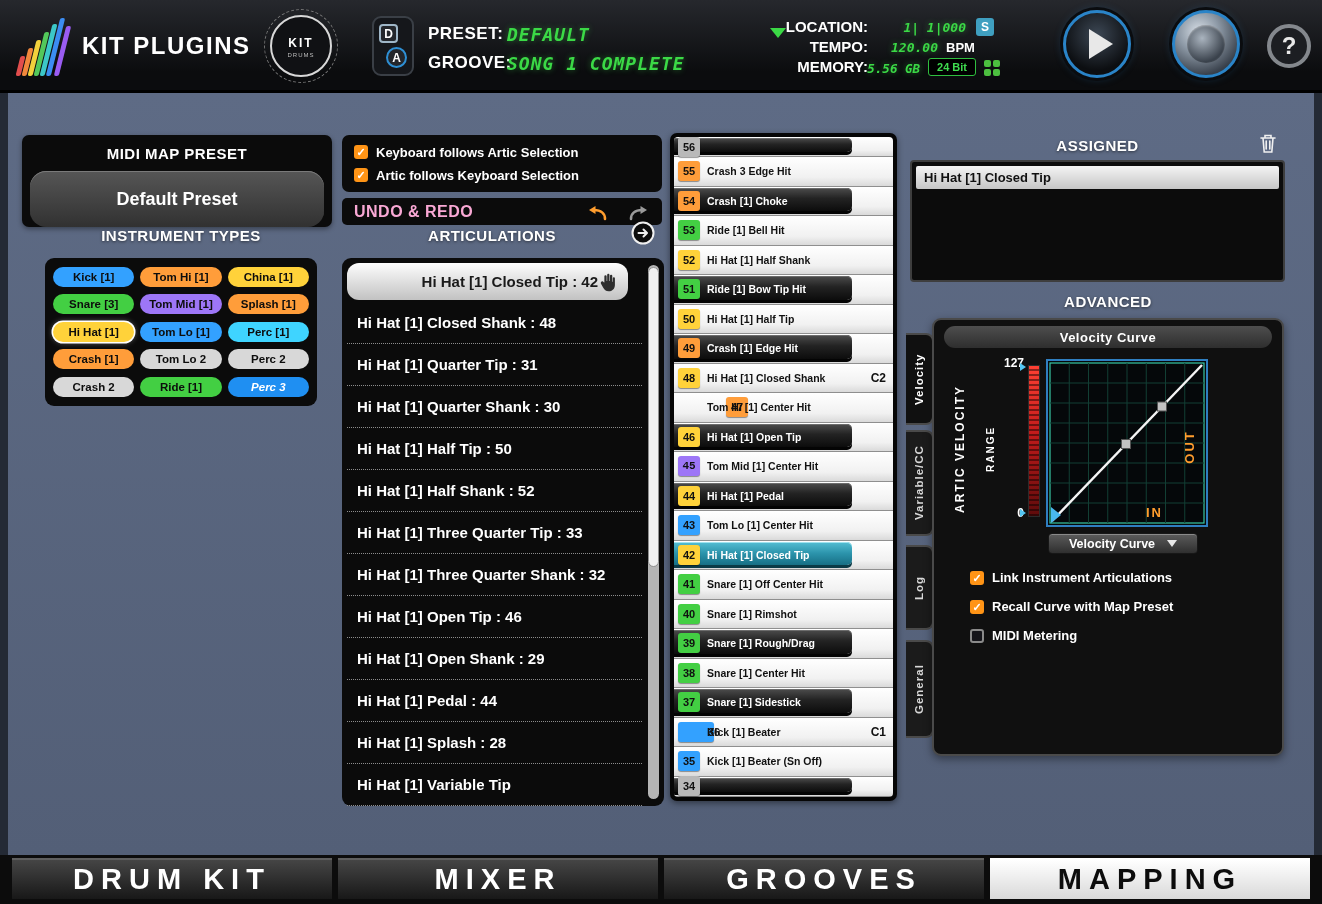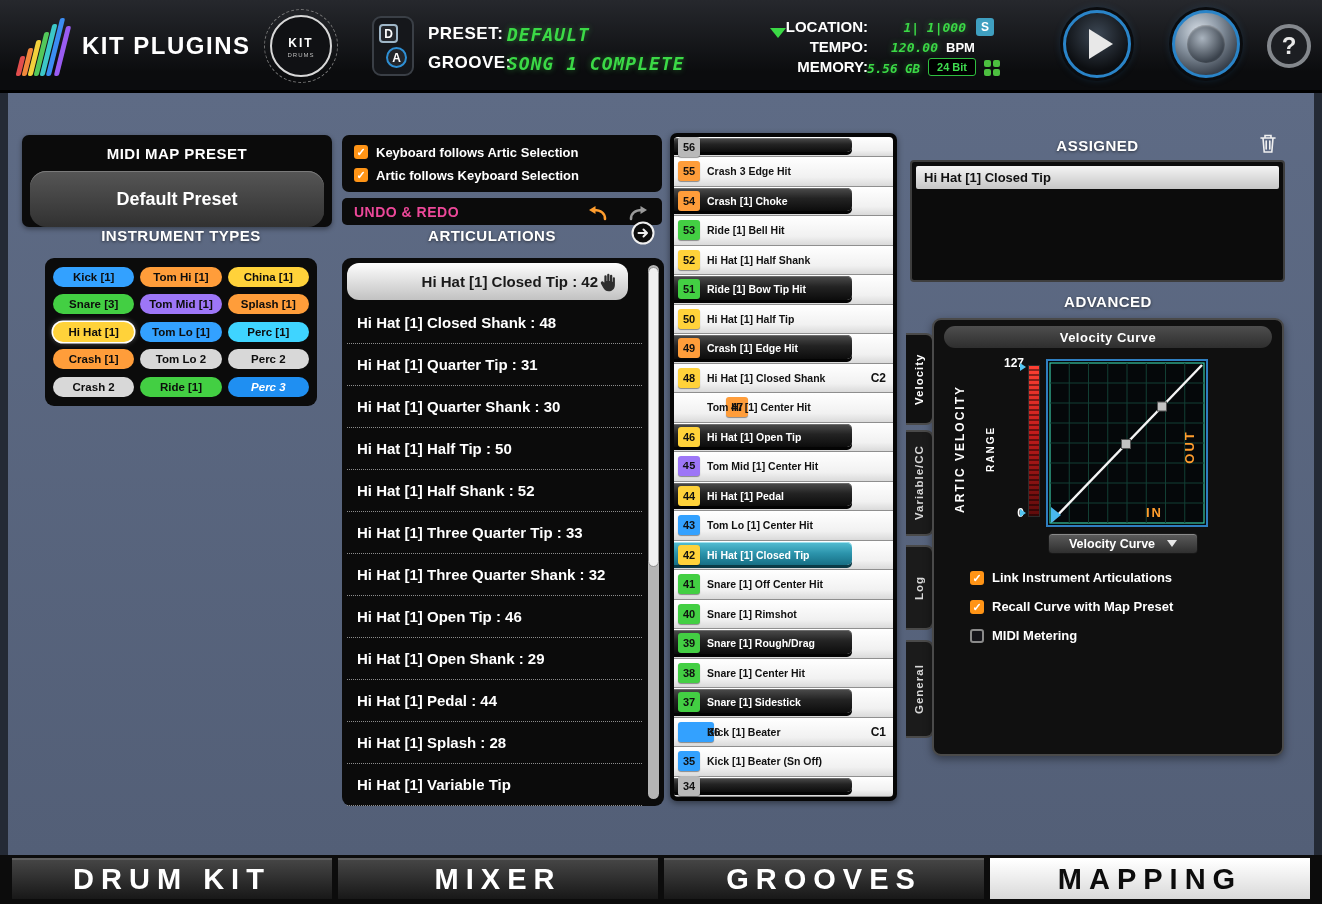--- a/index.html
+++ b/index.html
@@ -64,21 +64,21 @@
 .inst-btn.sel{box-shadow:0 0 0 1.5px #fff,0 0 6px rgba(255,255,255,.5);}
 .inst-btn.ital{font-style:italic;}
 
 
 .cb-panel{position:absolute;left:342px;top:42px;width:320px;height:57px;background:#0b0b0b;border-radius:7px;padding:7px 12px;display:flex;flex-direction:column;justify-content:center;gap:3px;}
 .check-row{display:flex;align-items:center;gap:8px;height:20px;cursor:pointer;}
 .checkbox{width:14px;height:14px;border-radius:3px;background:#ff9416;color:#fff;font-size:11px;font-weight:bold;display:flex;align-items:center;justify-content:center;flex:0 0 14px;line-height:14px;}
 .checkbox:not(.on){background:#15151a;border:2px solid #8a8a8a;}
 .check-label{color:#fff;font-size:13px;font-weight:bold;white-space:nowrap;}
 .undo-bar{position:absolute;left:342px;top:105px;width:320px;height:27px;background:#0b0b0b;border-radius:5px;display:flex;align-items:center;justify-content:space-between;padding:0 12px;}
-.undo-label{color:#ec4899;font-size:14px;font-weight:bold;letter-spacing:.5px;}
+.undo-label{color:#f9a8d4;font-size:16px;font-weight:bold;letter-spacing:.5px;}
 .undo-icons{display:flex;gap:16px;align-items:center;}
 .undo-icons svg{cursor:pointer;}
 .artic-title{left:342px;top:134px;width:300px;}
 .artic-expand{position:absolute;left:631px;top:128px;width:24px;height:24px;cursor:pointer;}
 .artic-panel{position:absolute;left:342px;top:165px;width:322px;height:548px;background:#0b0b0b;border-radius:9px;padding-top:2px;}
 .artic-item{height:42px;display:flex;align-items:center;padding-left:10px;margin:0 22px 0 5px;border-bottom:1px dotted #8d8d8d;color:#fff;font-size:15px;font-weight:bold;cursor:pointer;white-space:nowrap;}
 .artic-item.sel{background:linear-gradient(180deg,#fdfdfd,#c2c2c2);border-radius:12px;color:#1a1a1a;height:37px;margin:3px 36px 2px 5px;justify-content:flex-end;padding:0 10px;border-bottom:none;}
 .artic-scroll{position:absolute;right:5px;top:7px;bottom:7px;width:11px;background:#b5b5b5;border-radius:6px;cursor:pointer;}
 .artic-thumb{position:absolute;right:5px;top:9px;width:11px;height:300px;background:#f0f0f0;border:1px solid #8f8f8f;border-radius:6px;cursor:grab;}
 

